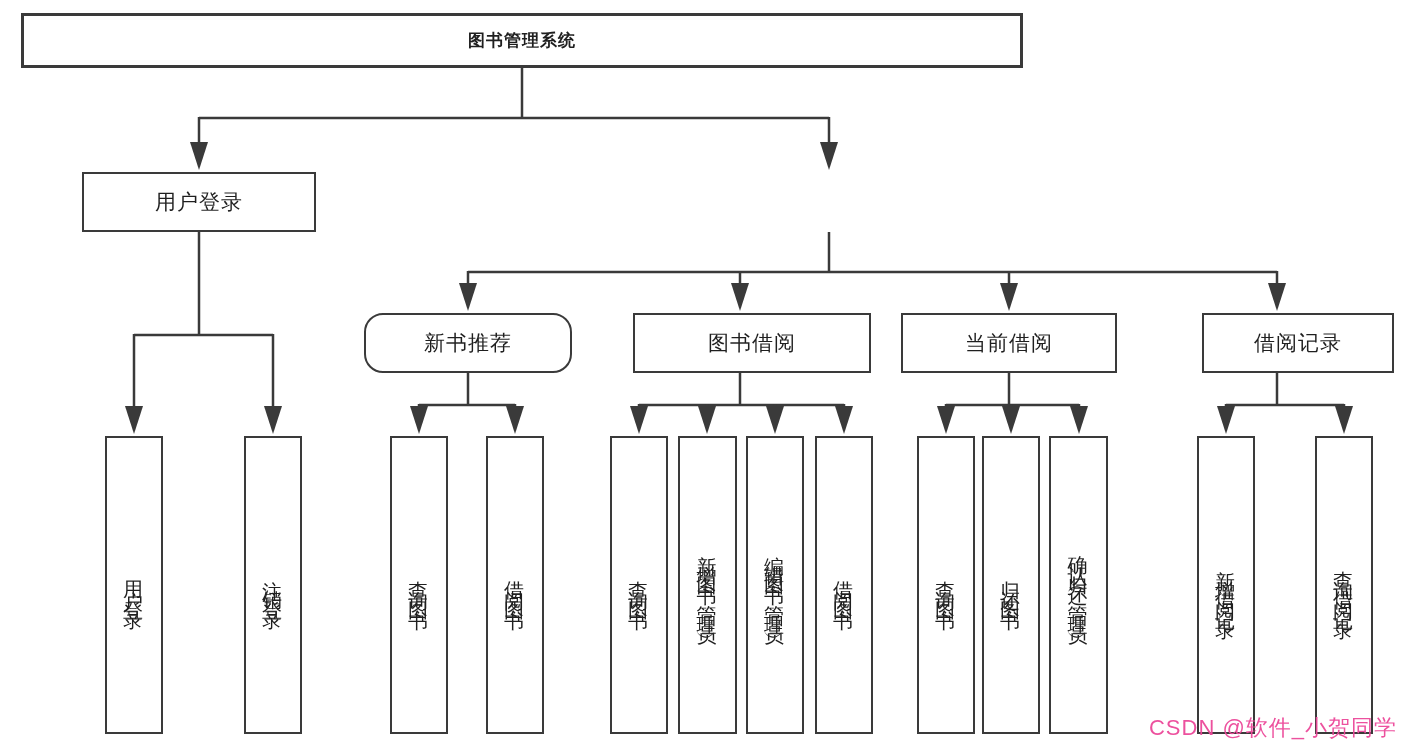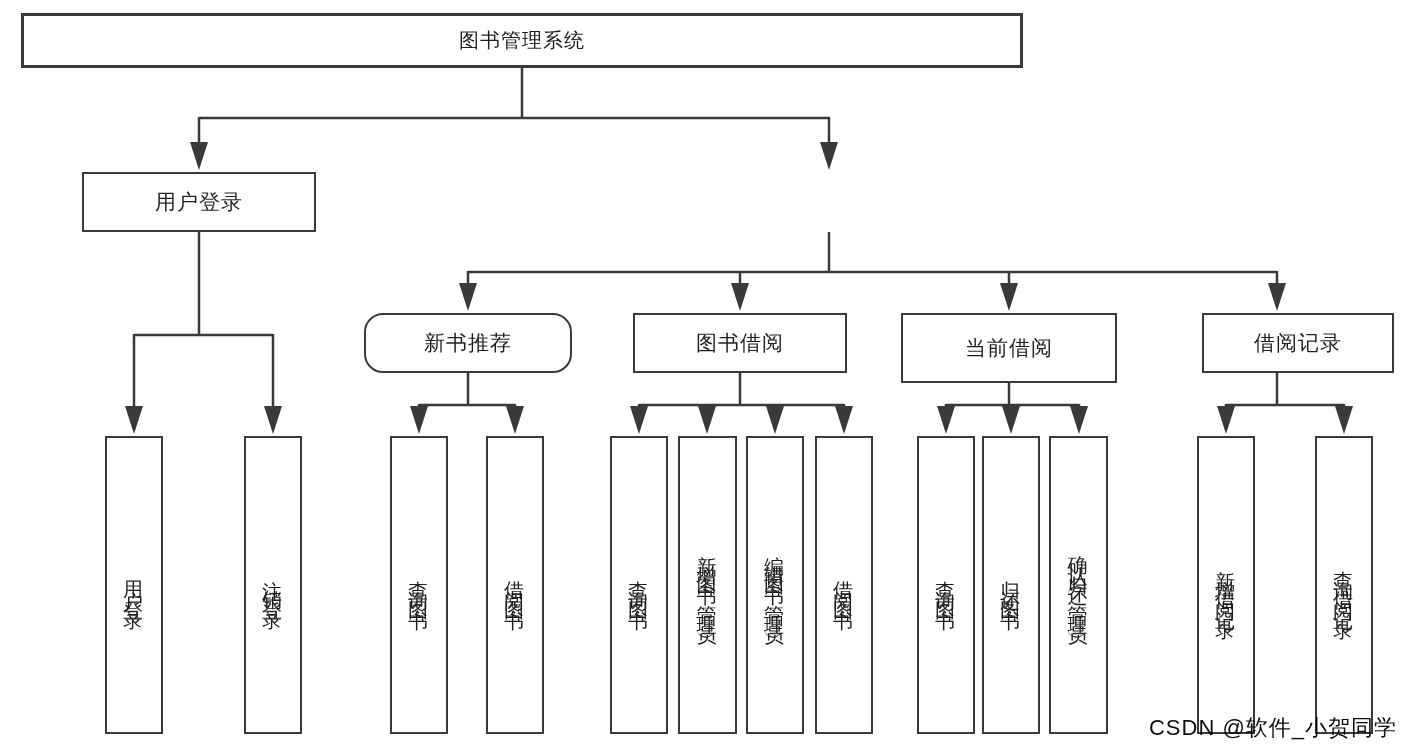--- a/index.html
+++ b/index.html
@@ -29,35 +29,36 @@
     border: 2.5px solid #3a3a3a;
     display: flex;
     align-items: center;
     justify-content: center;
     font-size: 21px;
     letter-spacing: 1px;
     white-space: nowrap;
   }
   .node.root {
     border-width: 3px;
-    font-size: 20px;
+    font-size: 17px;
+    font-weight: bold;
   }
   .node.vert {
     writing-mode: vertical-rl;
     text-orientation: mixed;
     font-size: 20px;
     letter-spacing: 10px;
     white-space: normal;
   }
   #watermark {
     position: absolute;
     right: 8px;
     bottom: 4px;
     font-size: 22px;
-    color: #000000;
+    color: #ec4899;
     letter-spacing: 1px;
     z-index: 5;
     opacity: 0.95;
   }
 </style>
 </head>
 <body>
 
 <div id="canvas">
 
@@ -125,22 +126,22 @@
       <polygon points="1217,406 1235,406 1226,434"></polygon>
       <polygon points="1335,406 1353,406 1344,434"></polygon>
     </g>
   </svg>
 
   <div class="node root" style="left:21px; top:13px; width:1002px; height:55px;">图书管理系统</div>
 
   <div class="node" style="left:82px; top:172px; width:234px; height:60px;">用户登录</div>
 
   <div class="node" style="left:364px; top:313px; width:208px; height:60px;border-radius:19px;">新书推荐</div>
-  <div class="node" style="left:633px; top:313px; width:214px; height:60px;">图书借阅</div>
-  <div class="node" style="left:901px; top:313px; width:216px; height:70px;">当前借阅</div>
+  <div class="node" style="left:633px; top:313px; width:238px; height:60px;">图书借阅</div>
+  <div class="node" style="left:901px; top:313px; width:216px; height:60px;">当前借阅</div>
   <div class="node" style="left:1202px; top:313px; width:192px; height:60px;">借阅记录</div>
 
   <div class="node vert" style="left:105px; top:436px; width:58px; height:298px;">用户登录</div>
   <div class="node vert" style="left:244px; top:436px; width:58px; height:298px;">注销登录</div>
 
   <div class="node vert" style="left:390px; top:436px; width:58px; height:298px;">查询图书</div>
   <div class="node vert" style="left:486px; top:436px; width:58px; height:298px;">借阅图书</div>
 
   <div class="node vert" style="left:610px; top:436px; width:58px; height:298px;">查询图书</div>
   <div class="node vert" style="left:678px; top:436px; width:59px; height:298px;">新增图书（管理员）</div>

